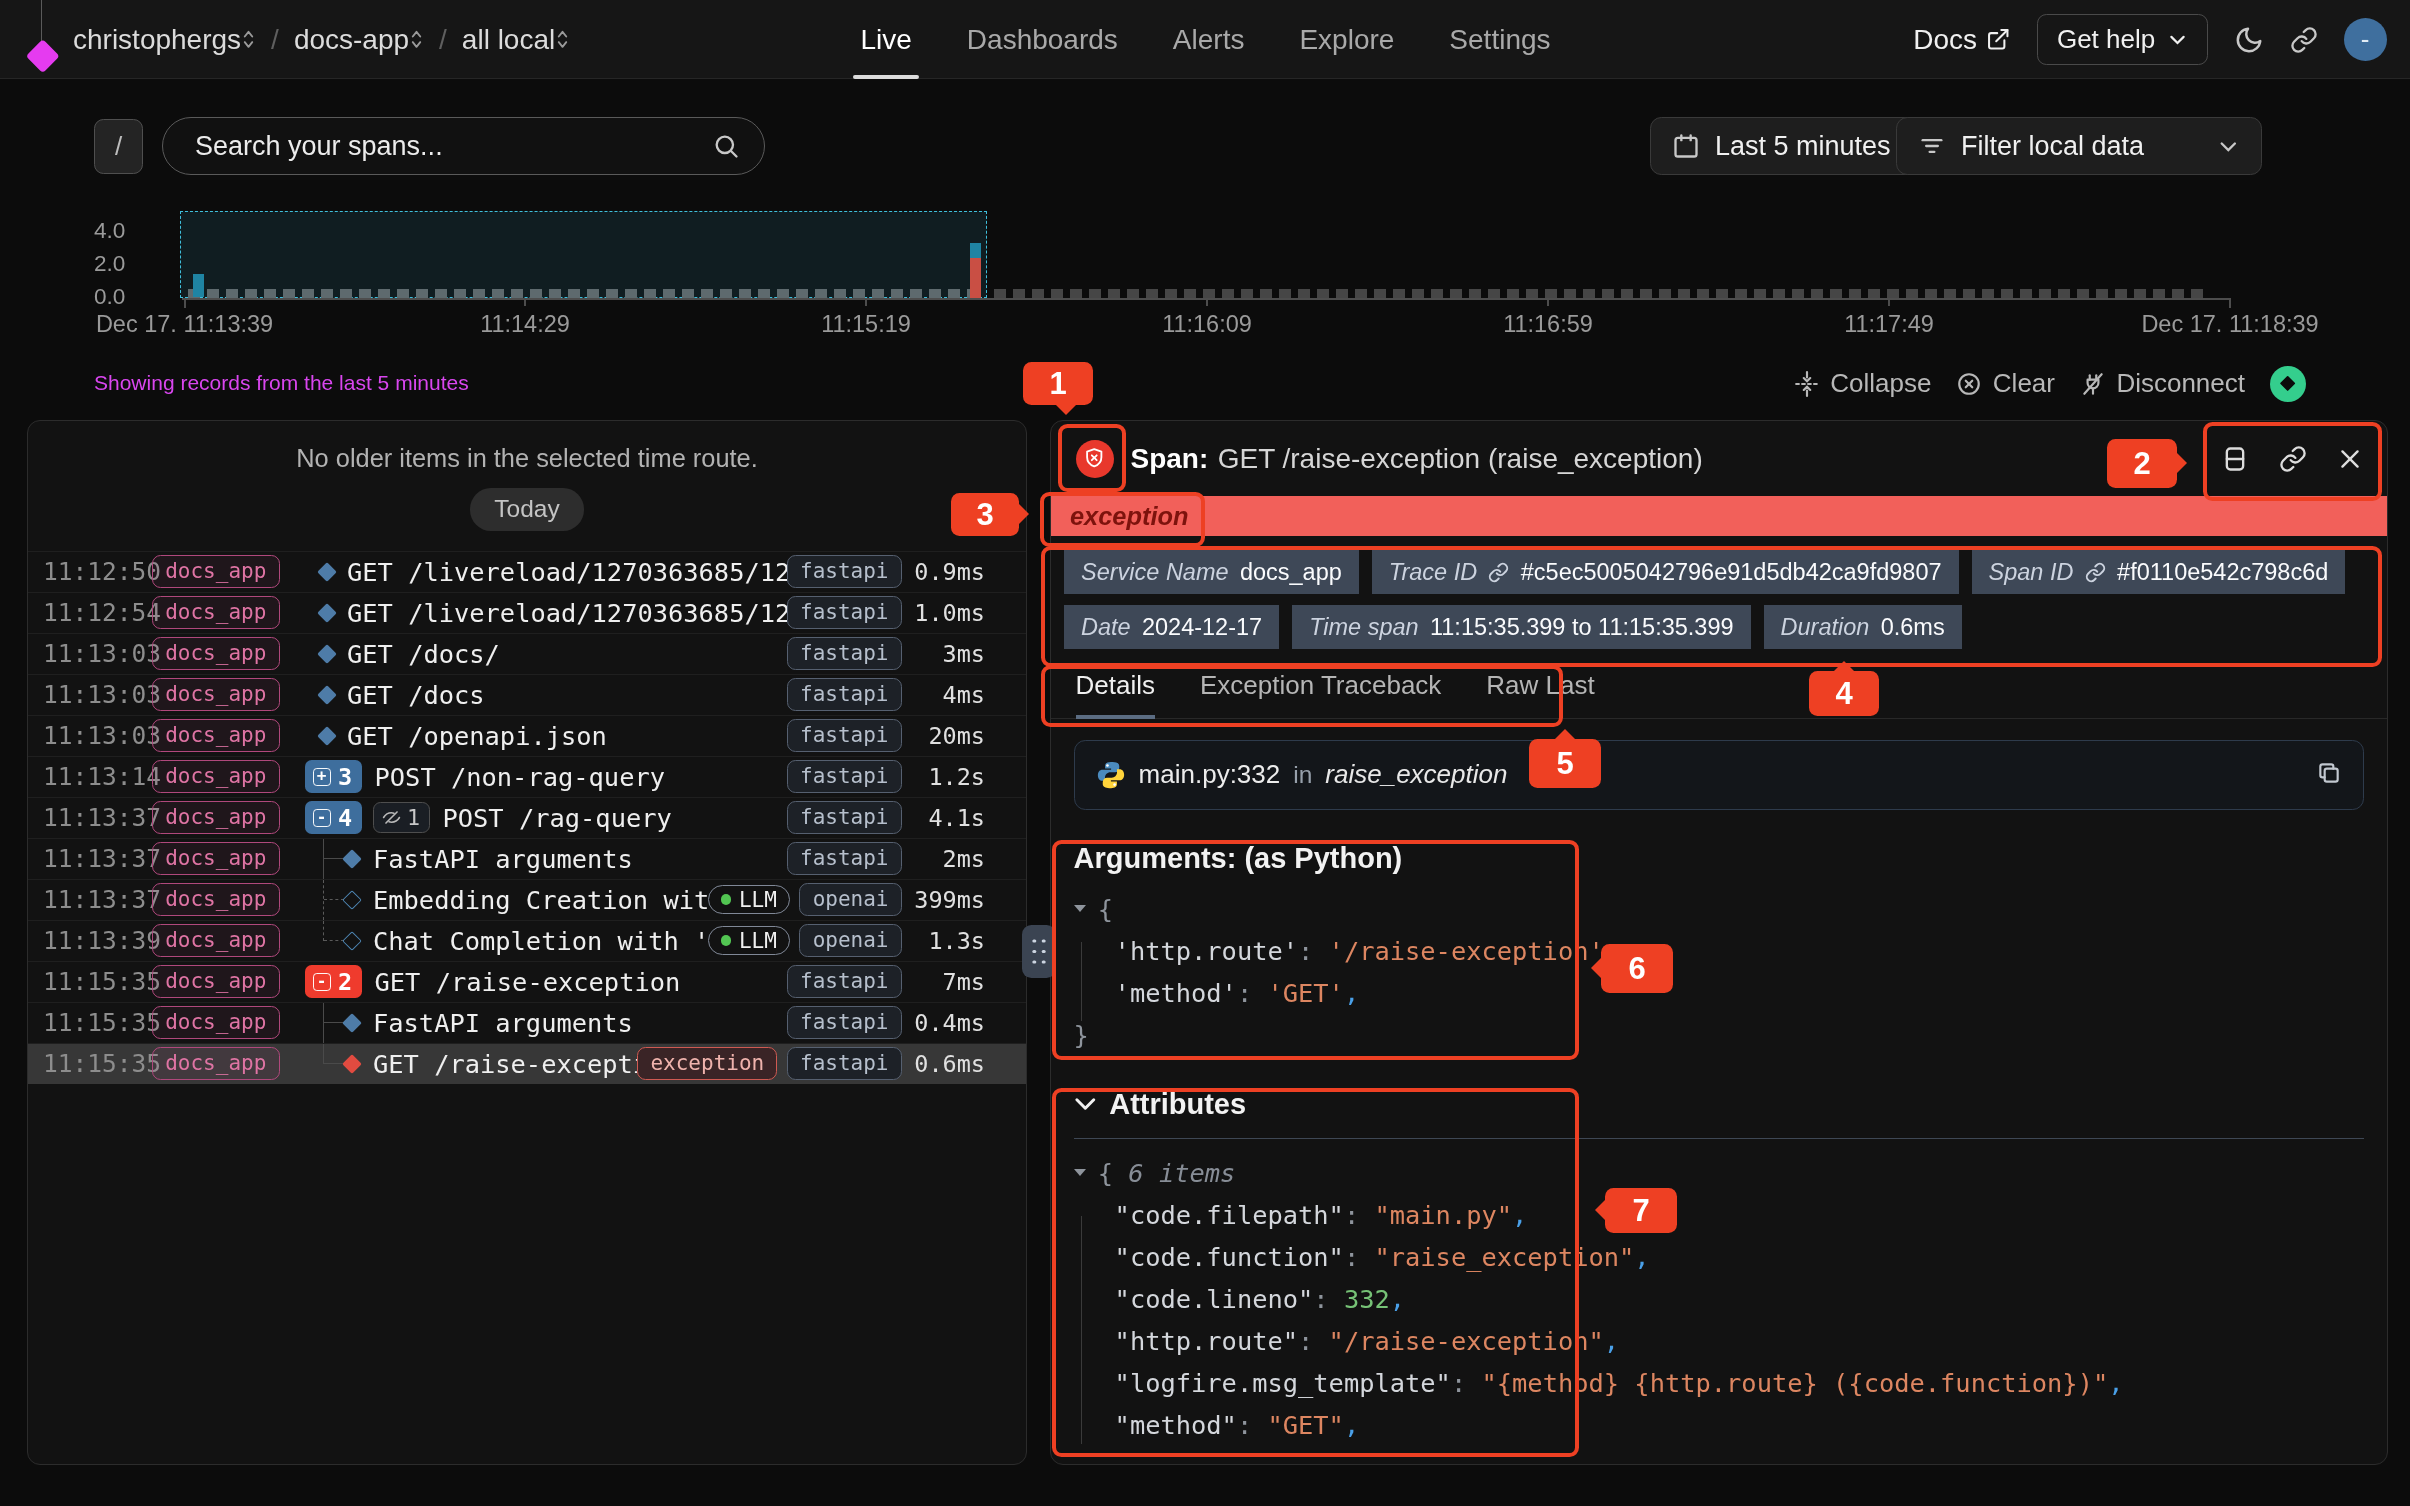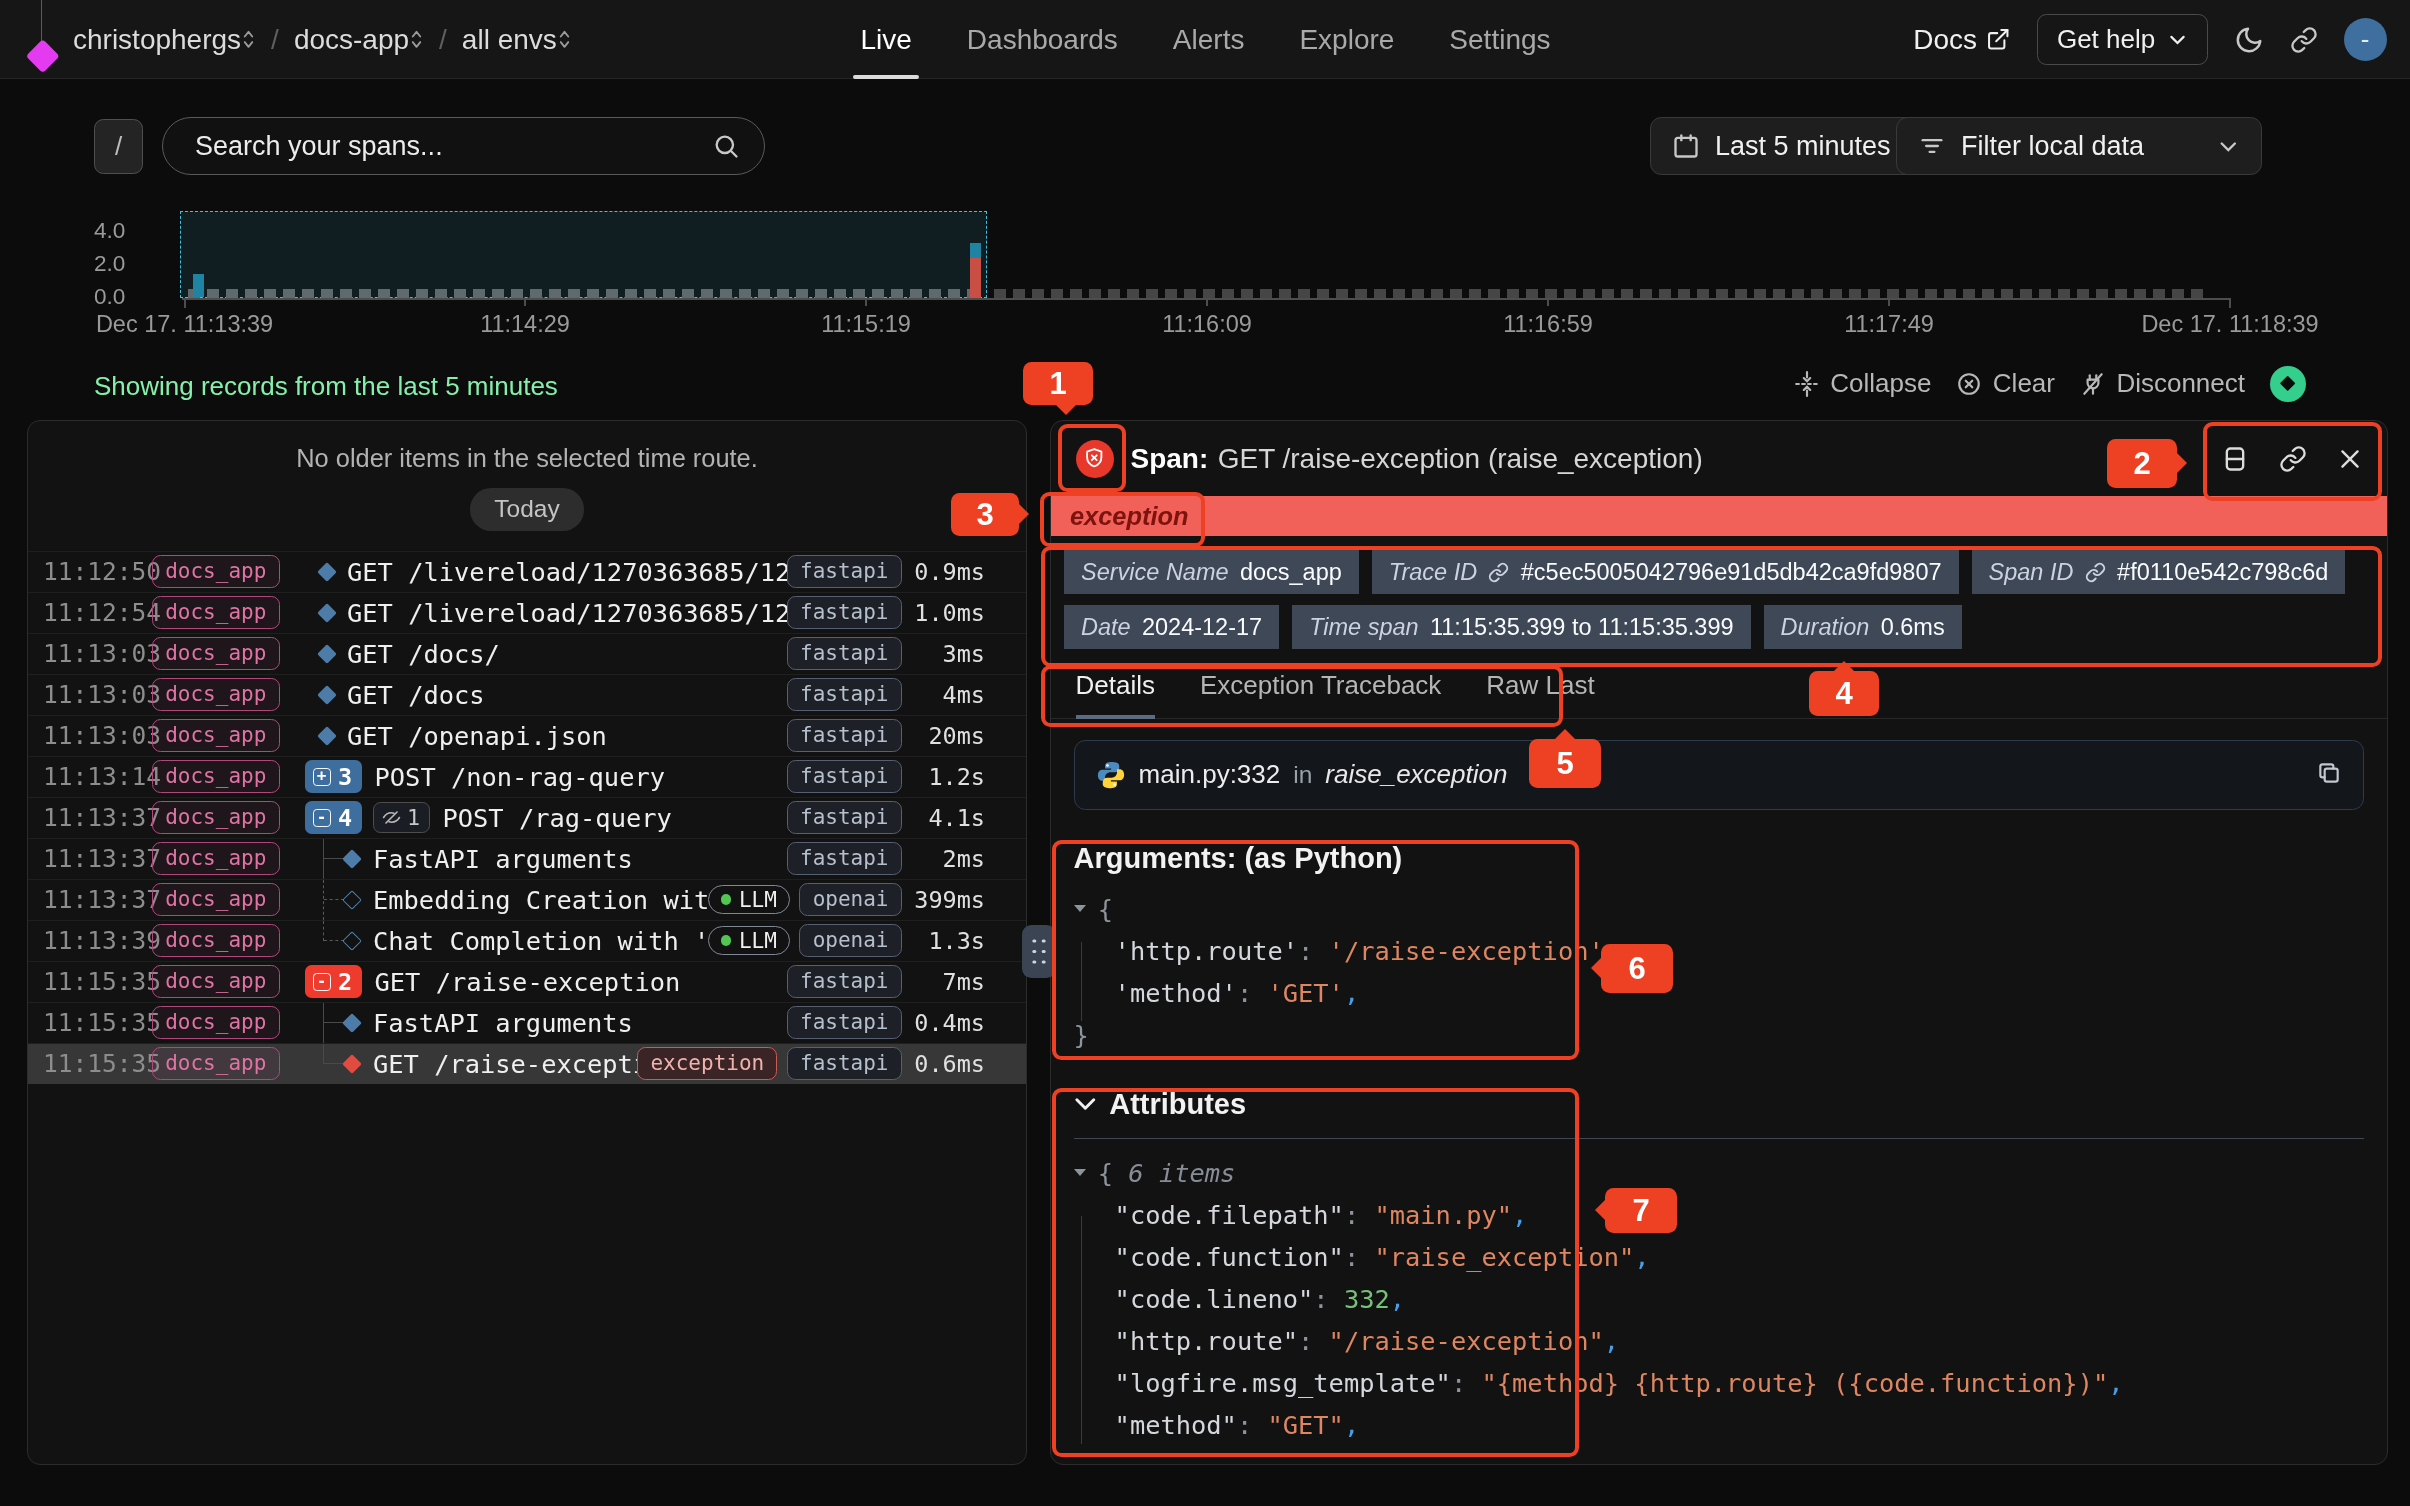--- a/index.html
+++ b/index.html
@@ -38,21 +38,21 @@
   .xlab{position:absolute;top:311px;width:320px;text-align:center;font-size:23.5px;color:#9a9a9a}
   .axis{position:absolute;left:182px;top:298px;width:2049px;height:1.9px;background:#4d4d4d}
   .tickv{position:absolute;top:298px;width:1.9px;background:#4d4d4d}
   .strip{position:absolute;top:289px;height:8.5px}
   .strip.in{background:repeating-linear-gradient(90deg,#5e6a6e 0 12.2px,transparent 12.2px 19px)}
   .strip.out{background:repeating-linear-gradient(90deg,#464646 0 12.2px,transparent 12.2px 19px)}
   .selection{position:absolute;background:rgba(45,150,180,.13);border:1.9px dashed #3fc0dd}
   .bar{position:absolute;width:11.3px}
 
   
-  .showing{position:absolute;left:94px;top:371px;font-size:26px;color:#86efac}
+  .showing{position:absolute;left:94px;top:371px;font-size:21px;color:#d946ef}
   .status-right{position:absolute;right:105px;top:363px;height:41px;display:flex;align-items:center;gap:25px}
   .sbtn{display:flex;align-items:center;gap:10.4px;font-size:26px;color:#b8b8b8;cursor:pointer}
   .live-ind{width:36px;height:36px;border-radius:50%;background:#34ce8d;display:flex;align-items:center;justify-content:center;cursor:pointer}
   .live-ind i{width:11.3px;height:11.3px;background:#0b0b0b;transform:rotate(45deg);border-radius:0.9px}
 
   
   .lpanel{position:absolute;left:27px;top:420px;width:1000px;height:1045px;background:#121212;border:1.4px solid #2c2c2c;border-radius:13px;overflow:hidden}
   .rpanel{position:absolute;left:1050px;top:420px;width:1338px;height:1045px;background:#121212;border:1.4px solid #2c2c2c;border-radius:13px;overflow:hidden}
   .splitter{position:absolute;left:1022px;top:925px;width:34px;height:53px;background:#3b4452;border-radius:9.4px;z-index:30;display:flex;align-items:center;justify-content:center;cursor:col-resize}
   .splitter .dots{width:3.8px;height:3.8px;border-radius:50%;background:#cdd5e1;box-shadow:9.4px 0 #cdd5e1,0 10.4px #cdd5e1,9.4px 10.4px #cdd5e1,0 -10.4px #cdd5e1,9.4px -10.4px #cdd5e1;transform:translateX(-4.7px)}
@@ -167,21 +167,21 @@
         <span class="bc-sep">/</span>
         <span class="bc-item">
           <span>docs-app</span>
           <svg width="15" height="22.6" viewBox="0 0 16 24" fill="none" stroke="#9a9a9a" stroke-width="2" stroke-linecap="round" stroke-linejoin="round">
             <polyline points="4 9 8 4 12 9"></polyline>
             <polyline points="4 15 8 20 12 15"></polyline>
           </svg>
         </span>
         <span class="bc-sep">/</span>
         <span class="bc-item">
-          <span>all envs</span>
+          <span>all local</span>
           <svg width="15" height="22.6" viewBox="0 0 16 24" fill="none" stroke="#9a9a9a" stroke-width="2" stroke-linecap="round" stroke-linejoin="round">
             <polyline points="4 9 8 4 12 9"></polyline>
             <polyline points="4 15 8 20 12 15"></polyline>
           </svg>
         </span>
       </div>
     <div class="ntabs">
         <div class="ntab active">Live</div>
         <div class="ntab">Dashboards</div>
         <div class="ntab">Alerts</div>

